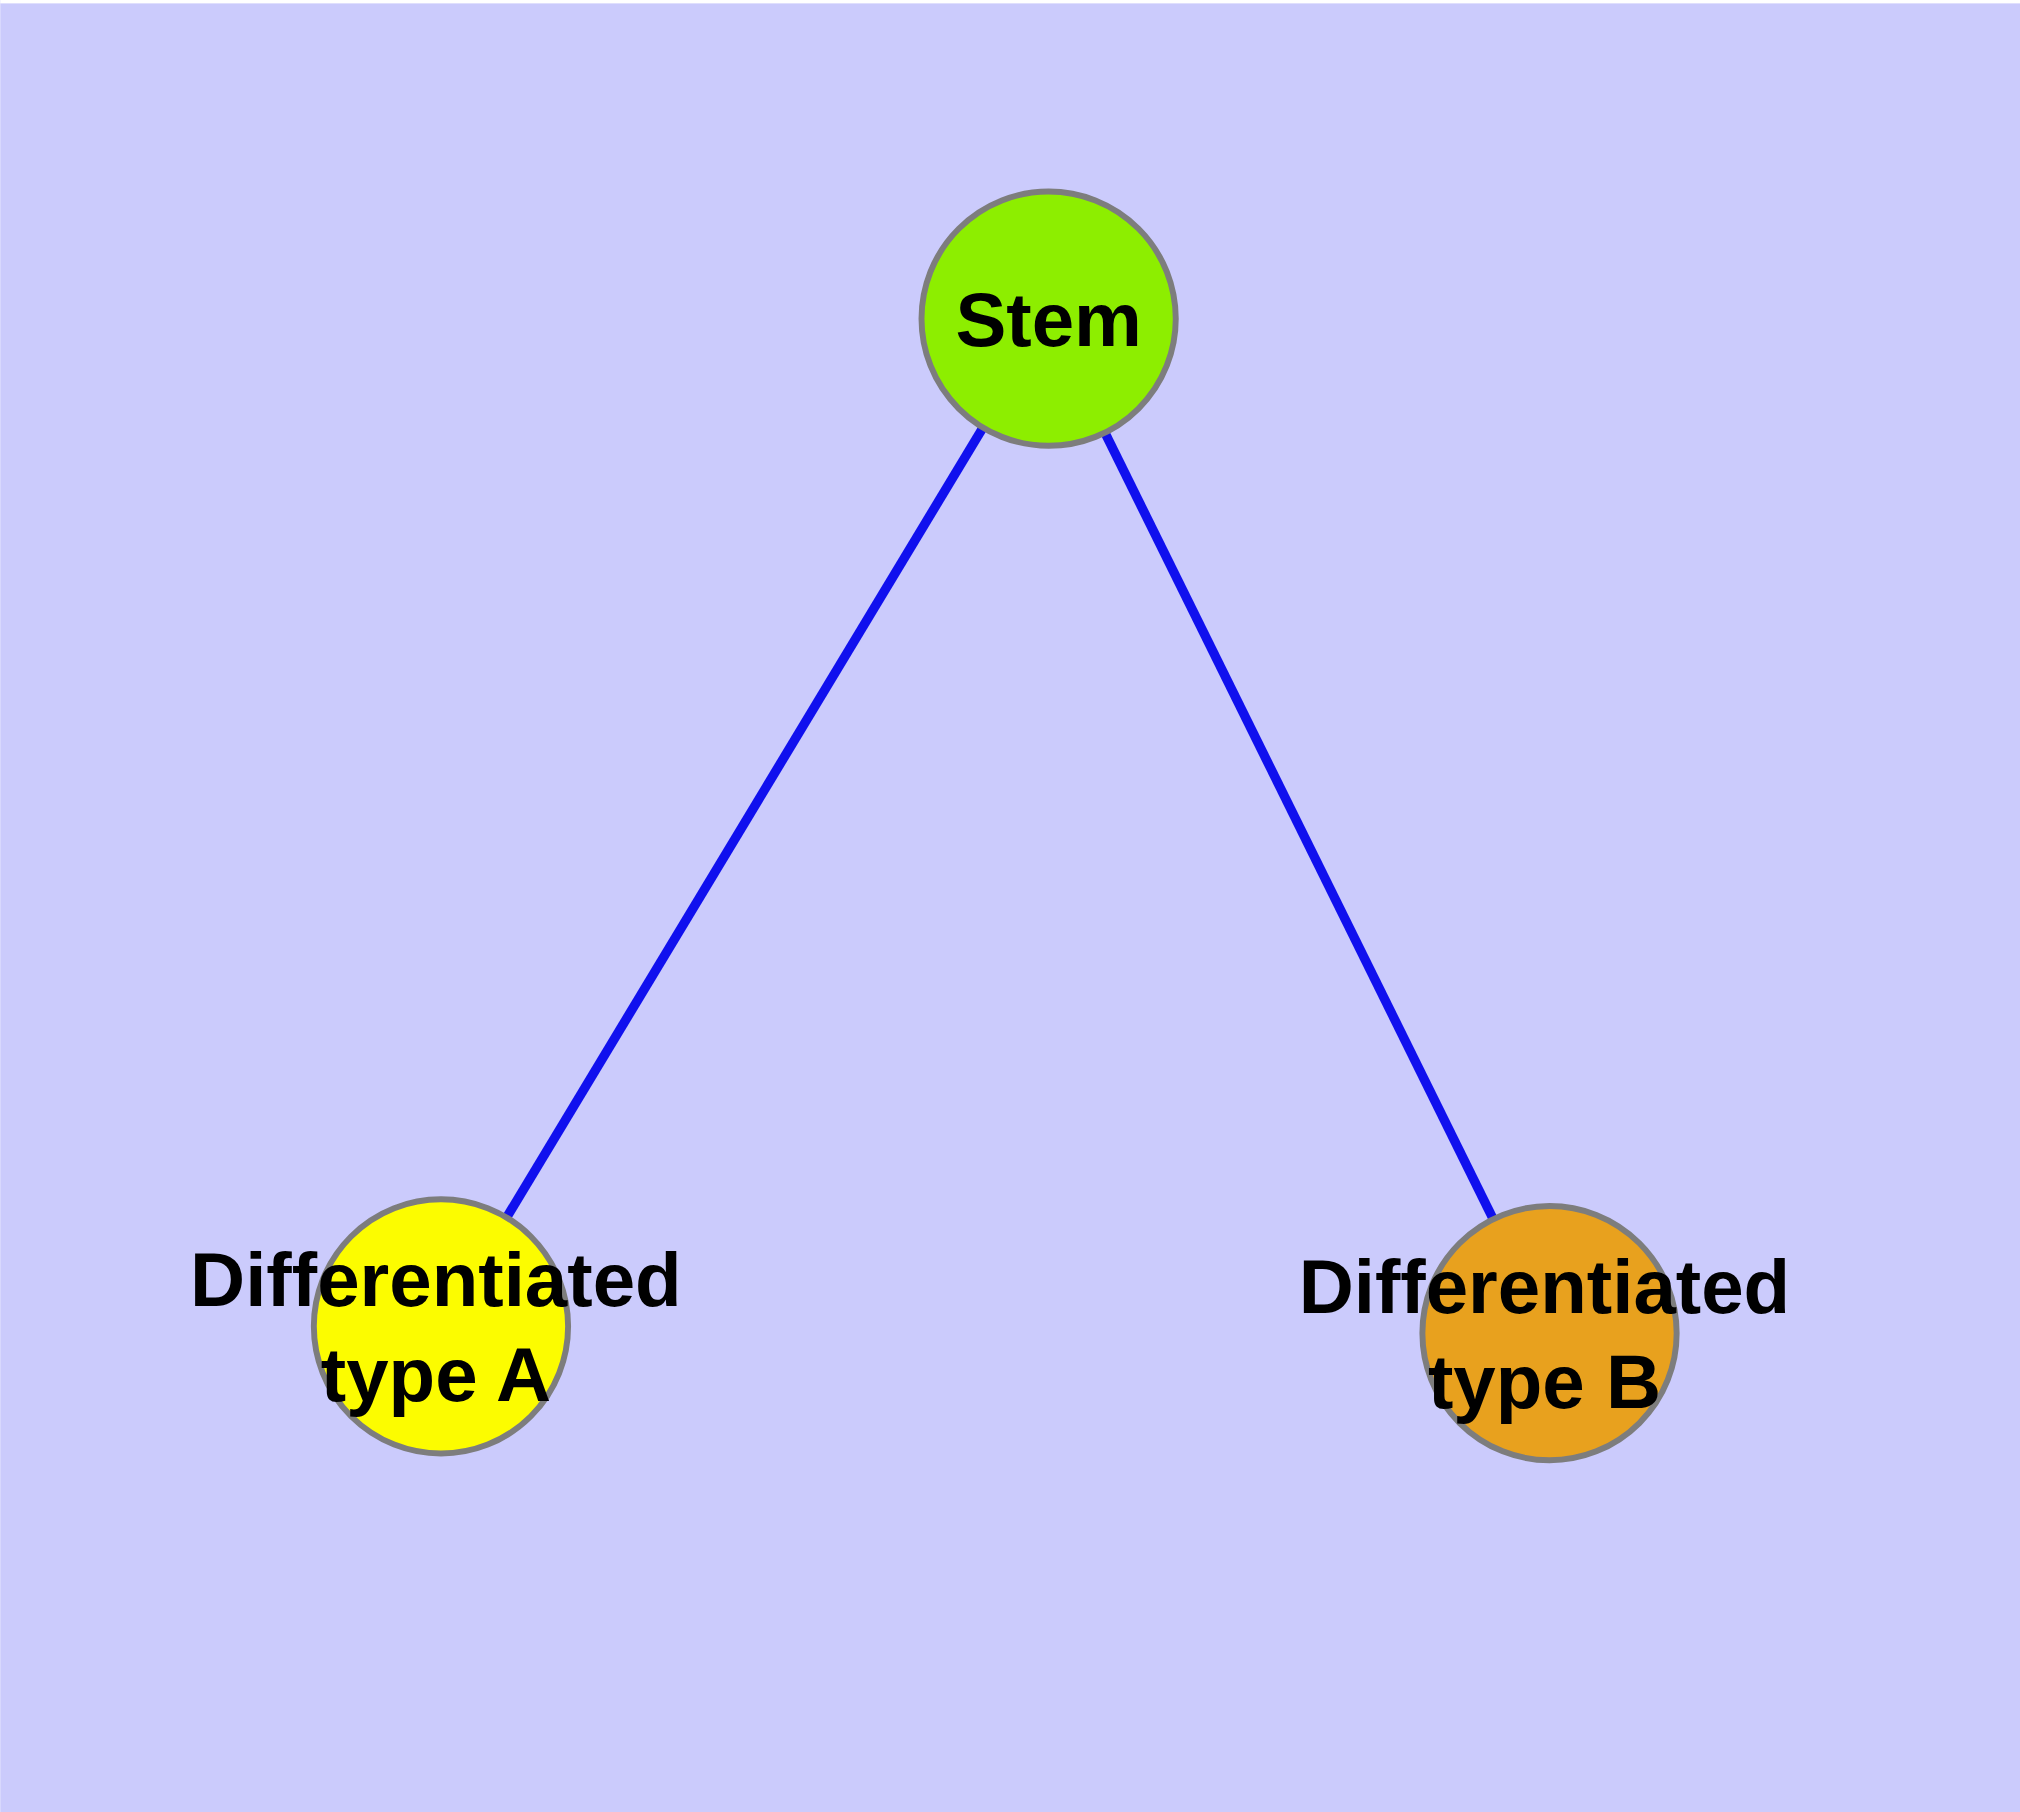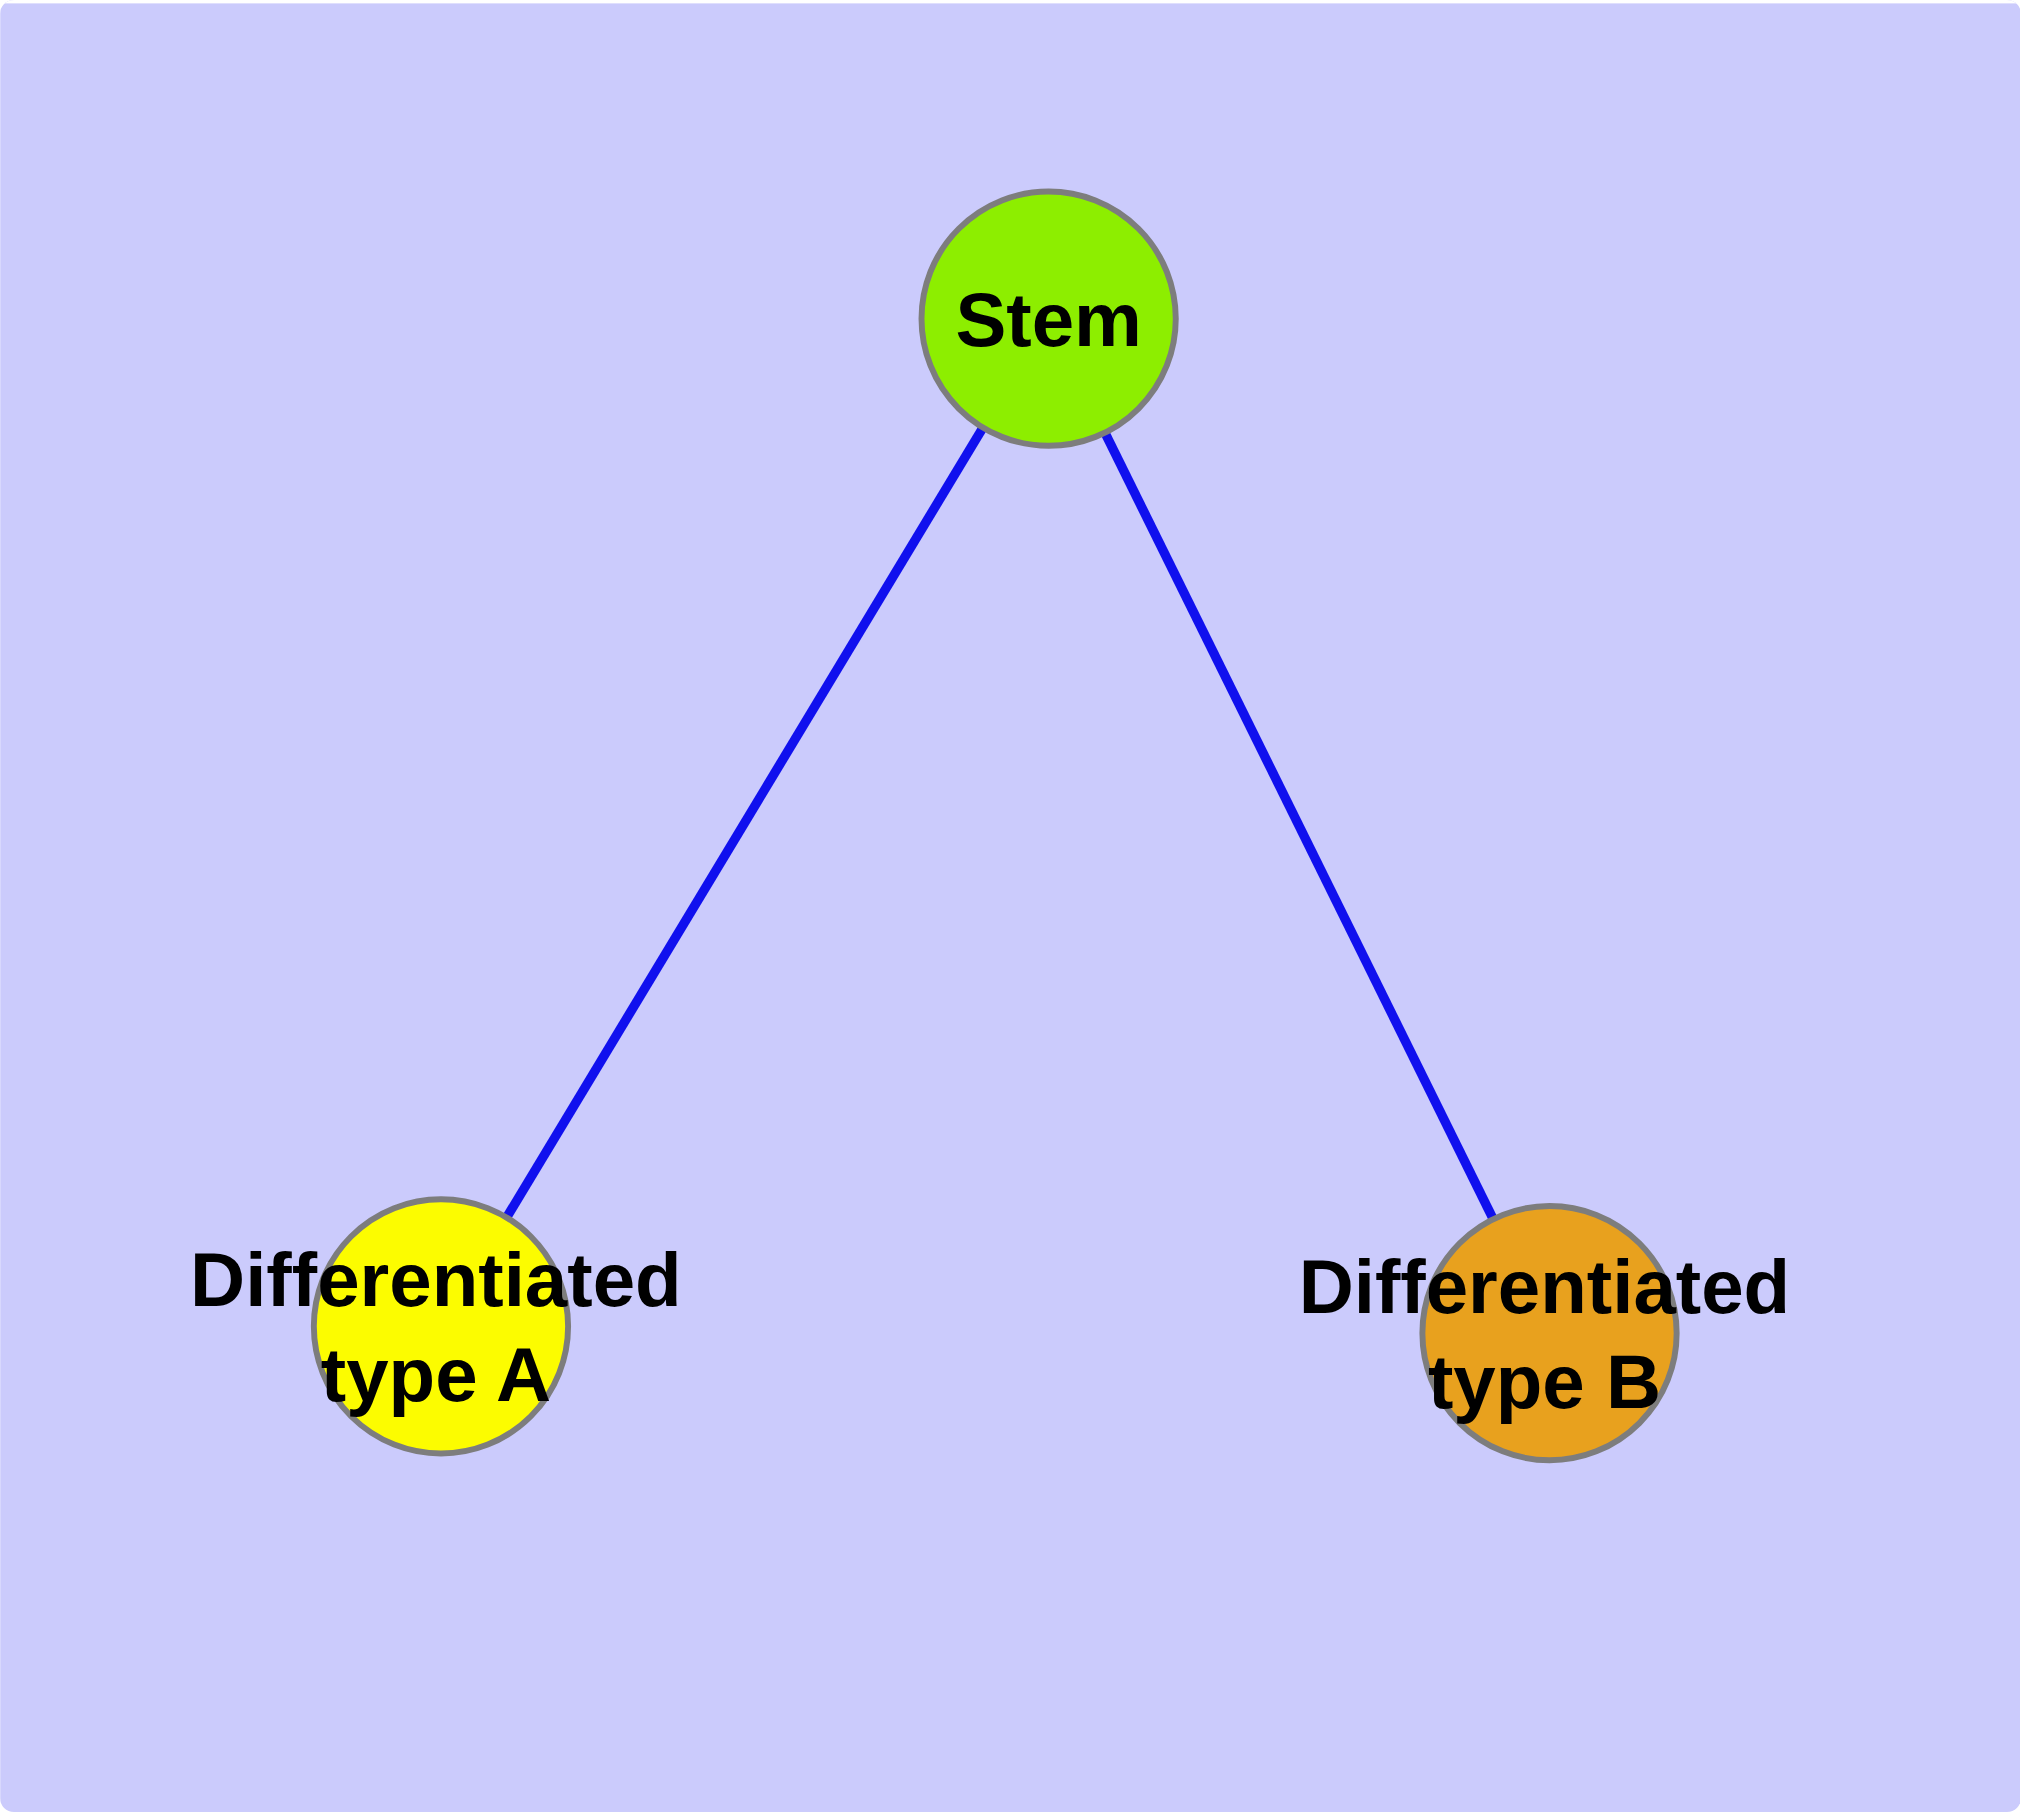--- a/index.html
+++ b/index.html
@@ -5,21 +5,20 @@
   html, body {
     margin: 0;
     padding: 0;
     background: #ffffff;
   }
   .canvas {
     position: relative;
     width: 2021px;
     height: 1812px;
     overflow: hidden;
-    border-radius: 14px;
   }
   .canvas svg {
     position: absolute;
     top: 0;
     left: 0;
     width: 100%;
     height: 100%;
     display: block;
   }
   .edge {

